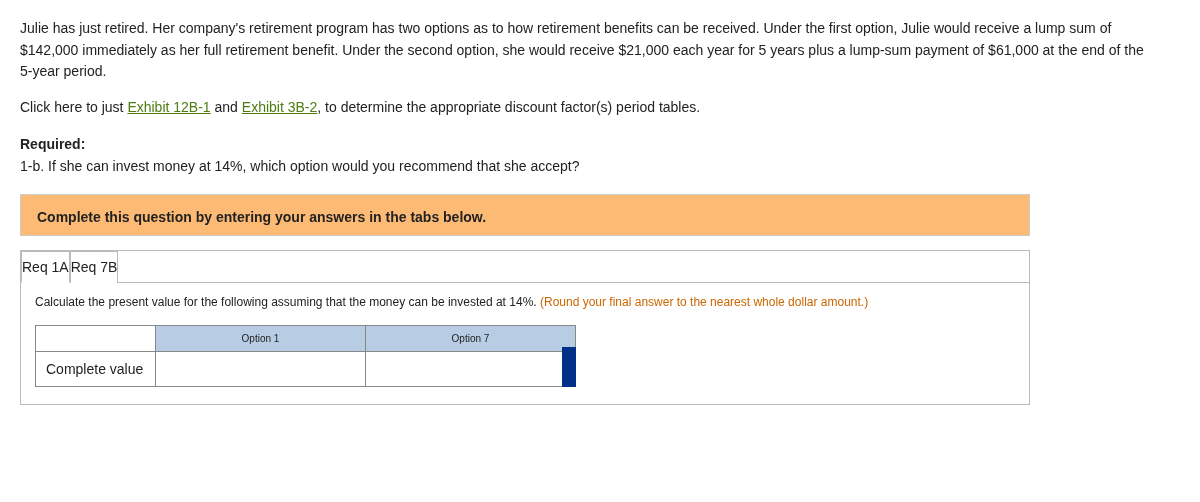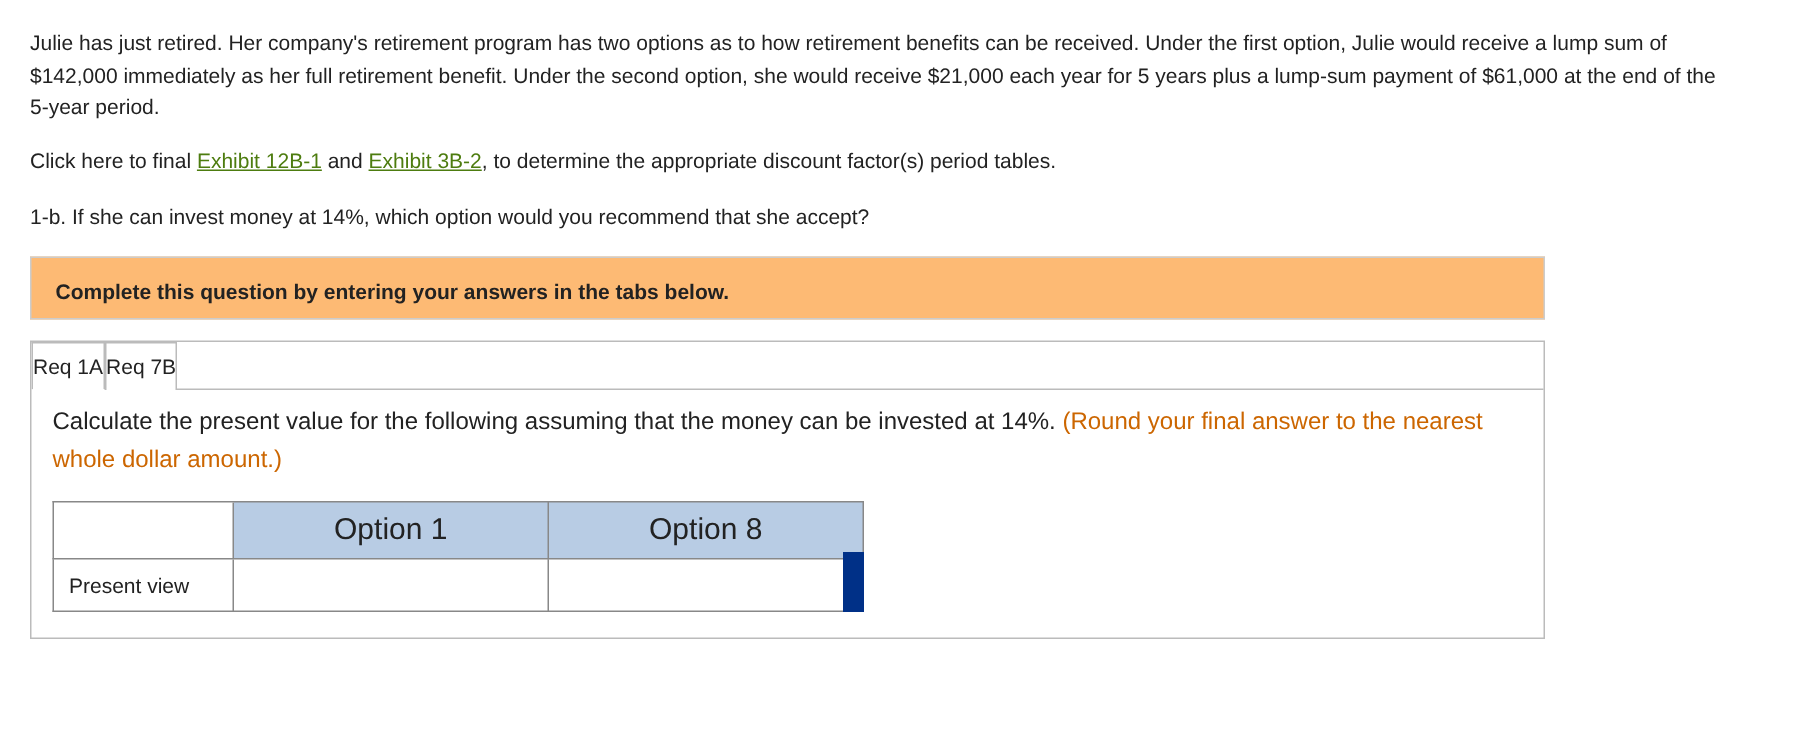--- a/index.html
+++ b/index.html
@@ -71,40 +71,40 @@
       font-weight: normal;
       z-index: 1;
     }
     .tab:not(:first-child) {
       border-left: 1px solid #bbb;
     }
     .tab-content {
       padding: 10px 14px 14px 14px;
     }
     .calc-description {
-      font-size: 16px;
+      font-size: 12px;
       line-height: 1.55;
       margin-bottom: 14px;
     }
     .orange-text {
       color: #cc6600;
     }
     .table-container {
       margin-top: 6px;
     }
     table.pv-table {
       border-collapse: collapse;
       min-width: 490px;
     }
     table.pv-table th {
       background: #b8cce4;
       border: 1px solid #888;
       padding: 7px 40px;
       text-align: center;
-      font-size: 20px;
+      font-size: 10px;
       font-weight: normal;
     }
     table.pv-table td {
       border: 1px solid #888;
       padding: 6px 10px;
       font-size: 14px;
     }
     table.pv-table td.label-cell {
       background: #fff;
       min-width: 120px;
@@ -137,24 +137,25 @@
     }
   </style>
 </head>
 <body>
 
 <div class="intro-text">
   <span>Julie has just retired. Her company's retirement program has two options as to how retirement benefits can be received. Under the first option, Julie would receive a lump sum of $142,000 immediately as her full retirement benefit. Under the second option, she would receive $21,000 each year for 5 years plus a lump-sum payment of $61,000 at the end of the 5-year period.</span>
 </div>
 
 <div class="click-line">
-  <span>Click here to final </span><a>Exhibit 12B-1</a><span> and </span><a>Exhibit 3B-2</a><span>, to determine the appropriate discount factor(s) period tables.</span>
+  <span>Click here to just </span><a>Exhibit 12B-1</a><span> and </span><a>Exhibit 3B-2</a><span>, to determine the appropriate discount factor(s) period tables.</span>
 </div>
 
 <div class="required-section">
+  <p><span class="required-label">Required:</span></p>
   <p>1-b. If she can invest money at 14%, which option would you recommend that she accept?</p>
 </div>
 
 <div class="complete-box">
   <span class="complete-box-text">Complete this question by entering your answers in the tabs below.</span>
 </div>
 
 <div class="tabs-area">
   <div class="tabs-row">
     <div class="tab active">
@@ -169,26 +170,26 @@
       <span>Calculate the present value for the following assuming that the money can be invested at 14%.</span>
       <span class="orange-text">(Round your final answer to the nearest whole dollar amount.)</span>
     </p>
     <div class="table-container">
       <div class="table-wrapper">
         <table class="pv-table">
           <thead>
             <tr>
               <th style="background:#fff; border:1px solid #888; border-right: none;"></th>
               <th>Option 1</th>
-              <th>Option 8</th>
+              <th>Option 7</th>
             </tr>
           </thead>
           <tbody>
             <tr>
-              <td class="label-cell">Present view</td>
+              <td class="label-cell">Complete value</td>
               <td class="input-cell">
                 <input type="text" value="" style="">
               </td>
               <td class="input-cell">
                 <input type="text" value="" style="">
               </td>
             </tr>
           </tbody>
         </table>
         <div class="scroll-indicator"></div>

